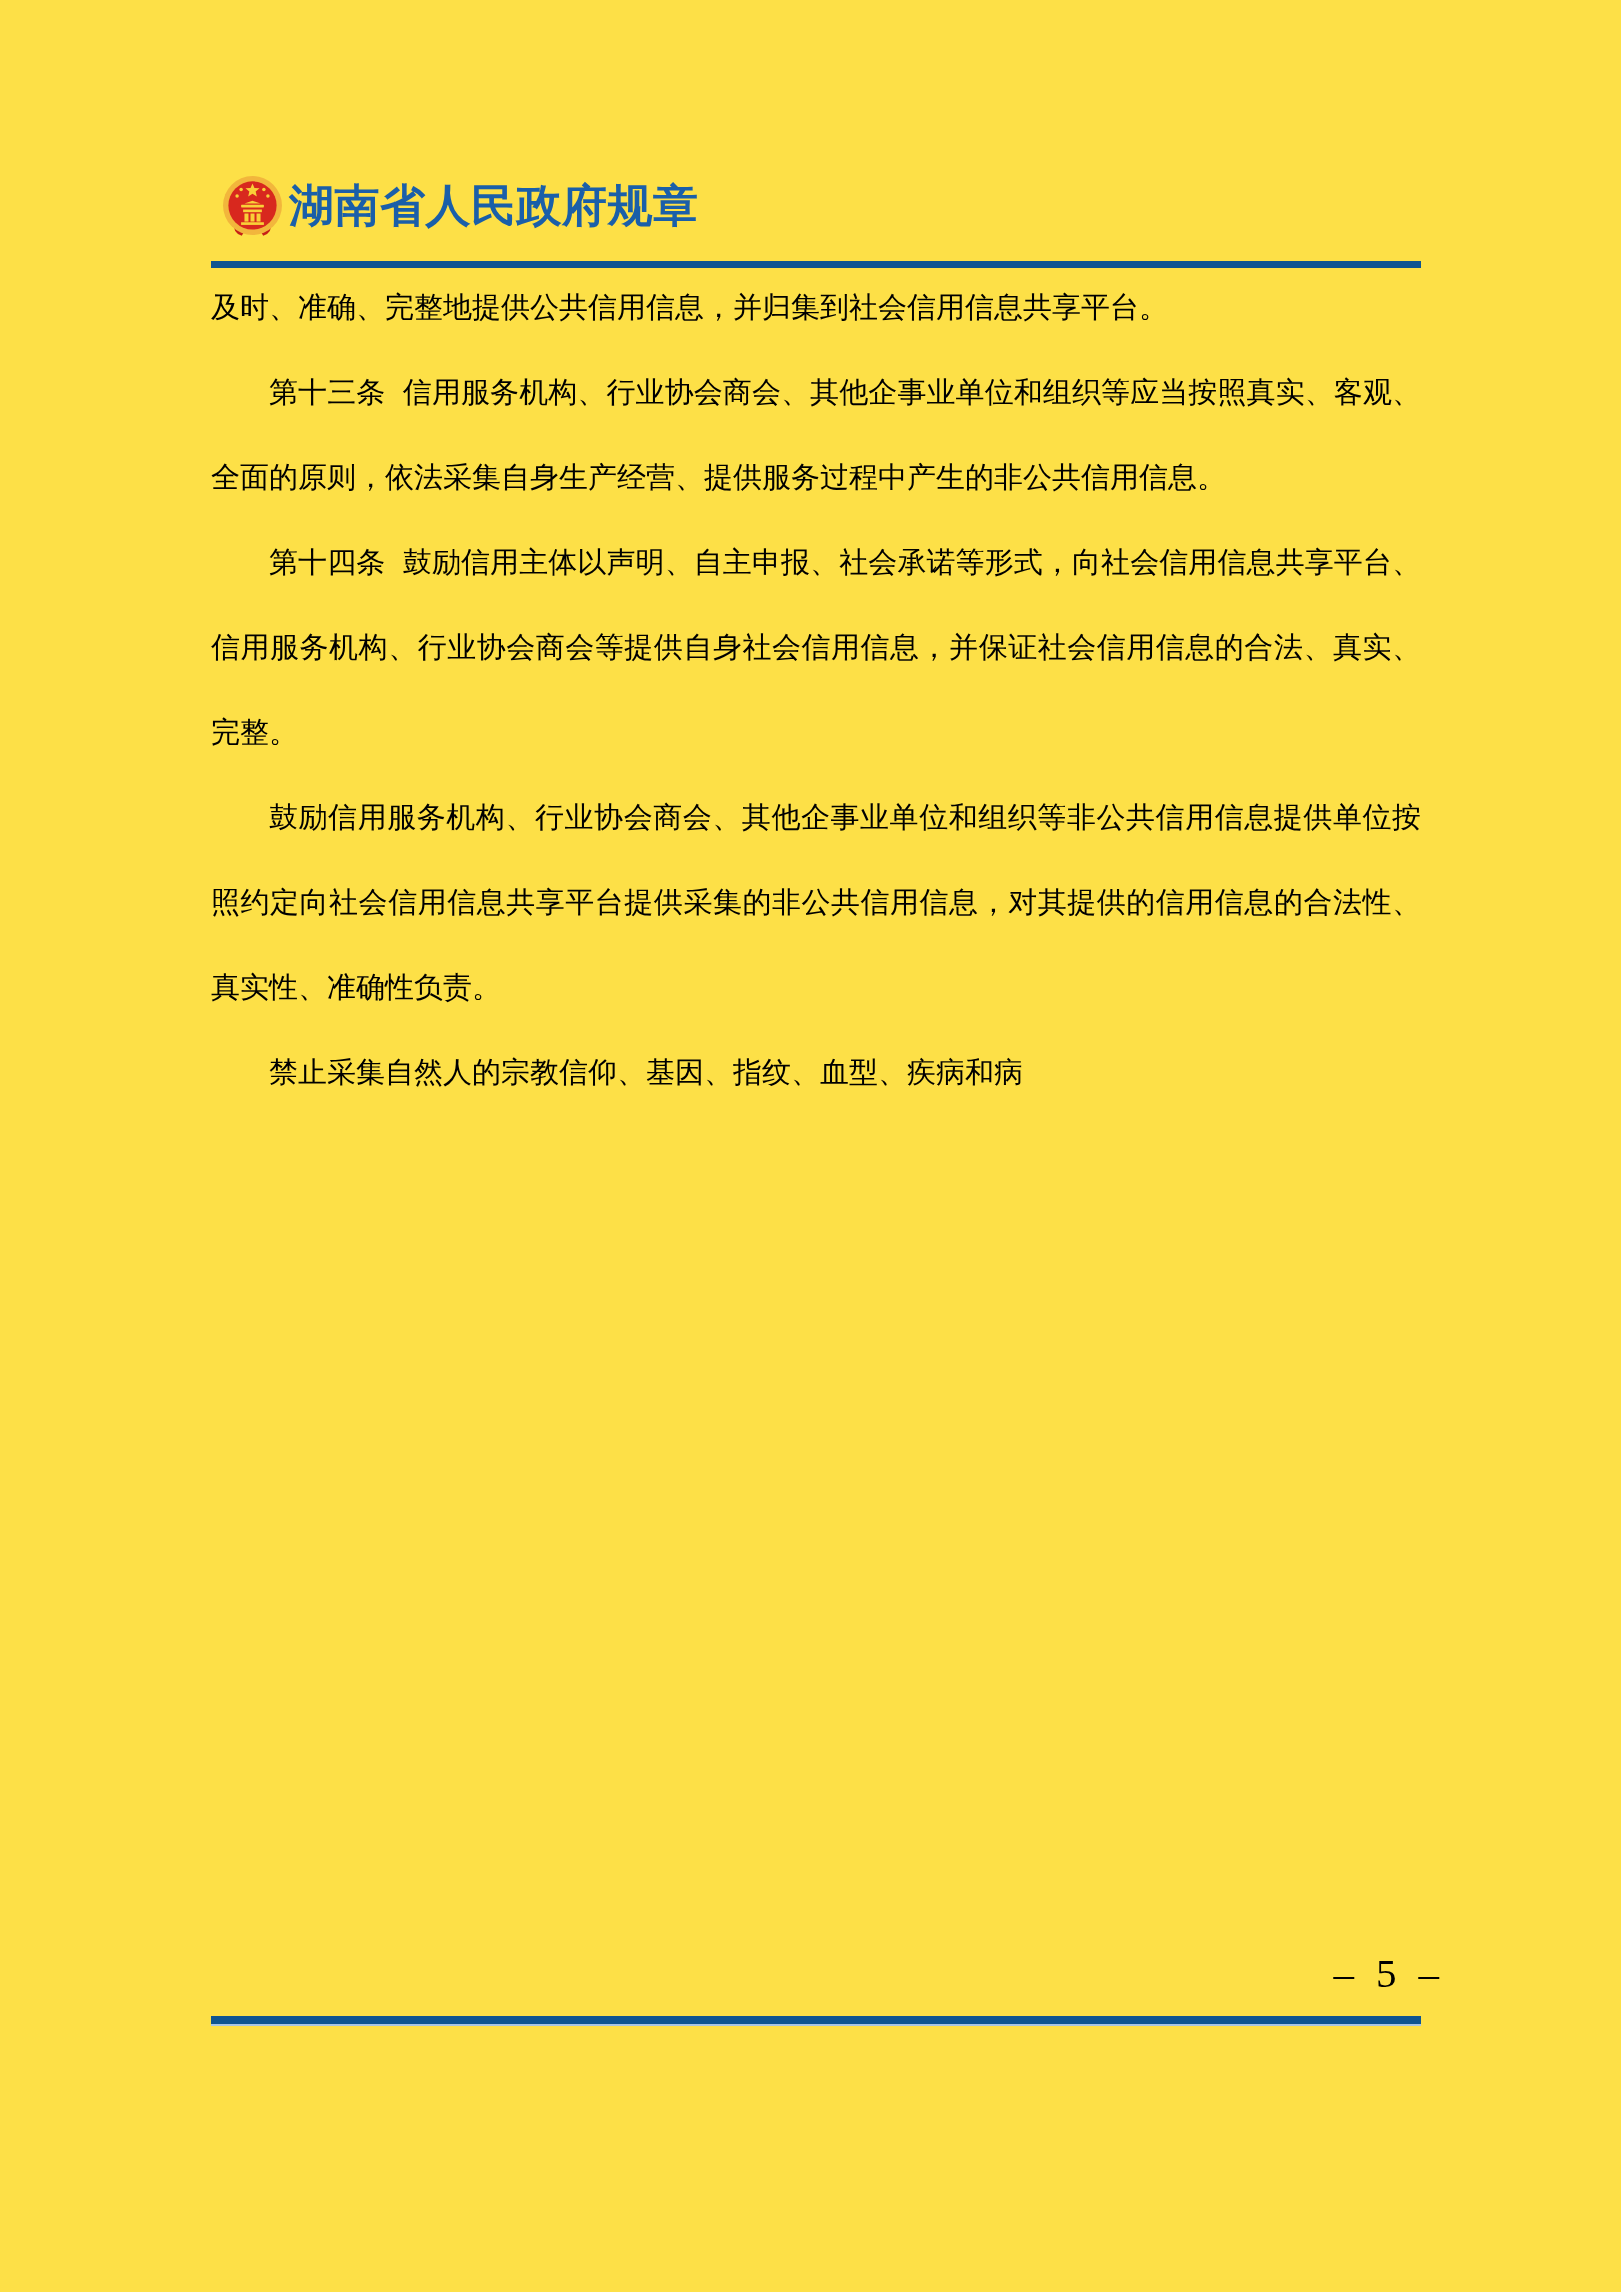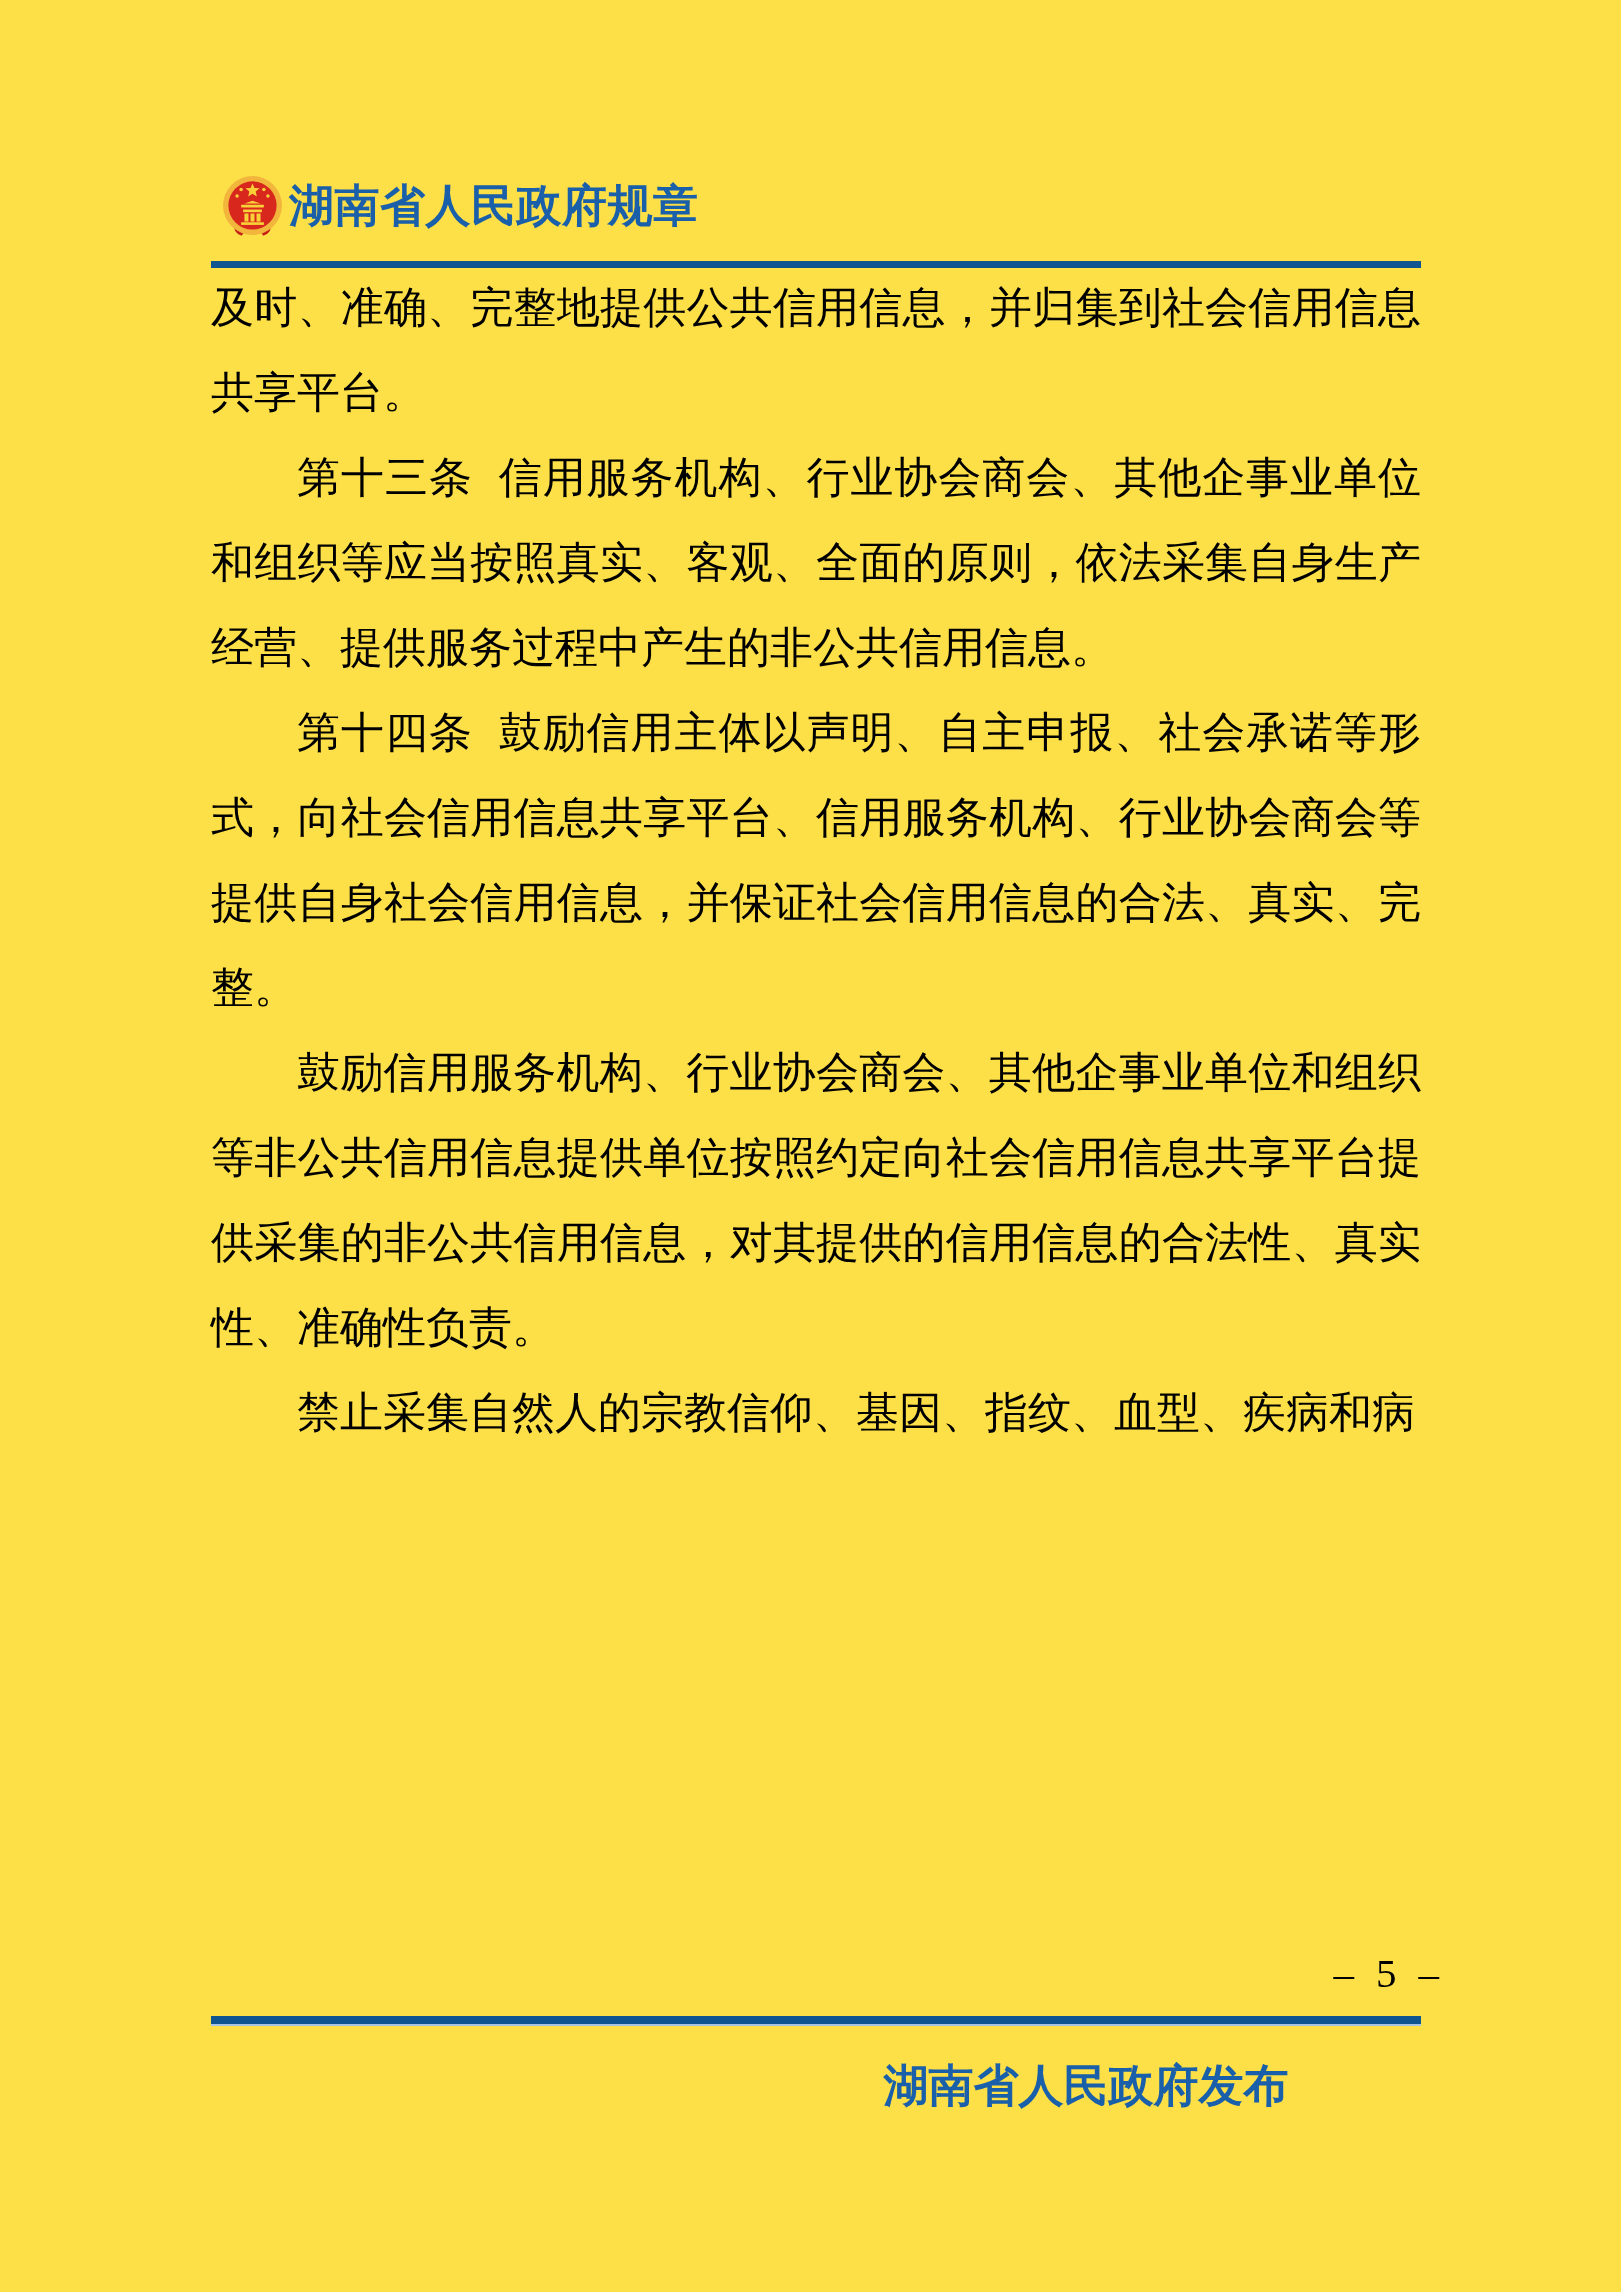--- a/index.html
+++ b/index.html
@@ -50,21 +50,21 @@
     height: 6.9px;
     background: #0f5590;
   }
 
   
   .doc-body {
     position: absolute;
     left: 211px;
     top: 265px;
     width: 1210px;
-    font-size: 43px;
+    font-size: 29px;
     line-height: 85px;
     color: #000000;
     text-align: justify;
   }
   .para {
     margin: 0;
   }
   .para.indent {
     text-indent: 2em;
   }
@@ -144,16 +144,15 @@
   <div class="doc-body">
     <p class="para"><span>及时、准确、完整地提供公共信用信息，并归集到社会信用信息共享平台。</span></p>
     <p class="para indent"><span class="lead">第十三条</span><span>信用服务机构、行业协会商会、其他企事业单位和组织等应当按照真实、客观、全面的原则，依法采集自身生产经营、提供服务过程中产生的非公共信用信息。</span></p>
     <p class="para indent"><span class="lead">第十四条</span><span>鼓励信用主体以声明、自主申报、社会承诺等形式，向社会信用信息共享平台、信用服务机构、行业协会商会等提供自身社会信用信息，并保证社会信用信息的合法、真实、完整。</span></p>
     <p class="para indent"><span>鼓励信用服务机构、行业协会商会、其他企事业单位和组织等非公共信用信息提供单位按照约定向社会信用信息共享平台提供采集的非公共信用信息，对其提供的信用信息的合法性、真实性、准确性负责。</span></p>
     <p class="para indent"><span>禁止采集自然人的宗教信仰、基因、指纹、血型、疾病和病</span></p>
   </div>
 
   <div class="page-number">– 5 –</div>
   <div class="footer-rule"></div>
-  <div class="publisher">湖南省人民政府发布</div>
 
 </div>
 
 
 </body></html>

